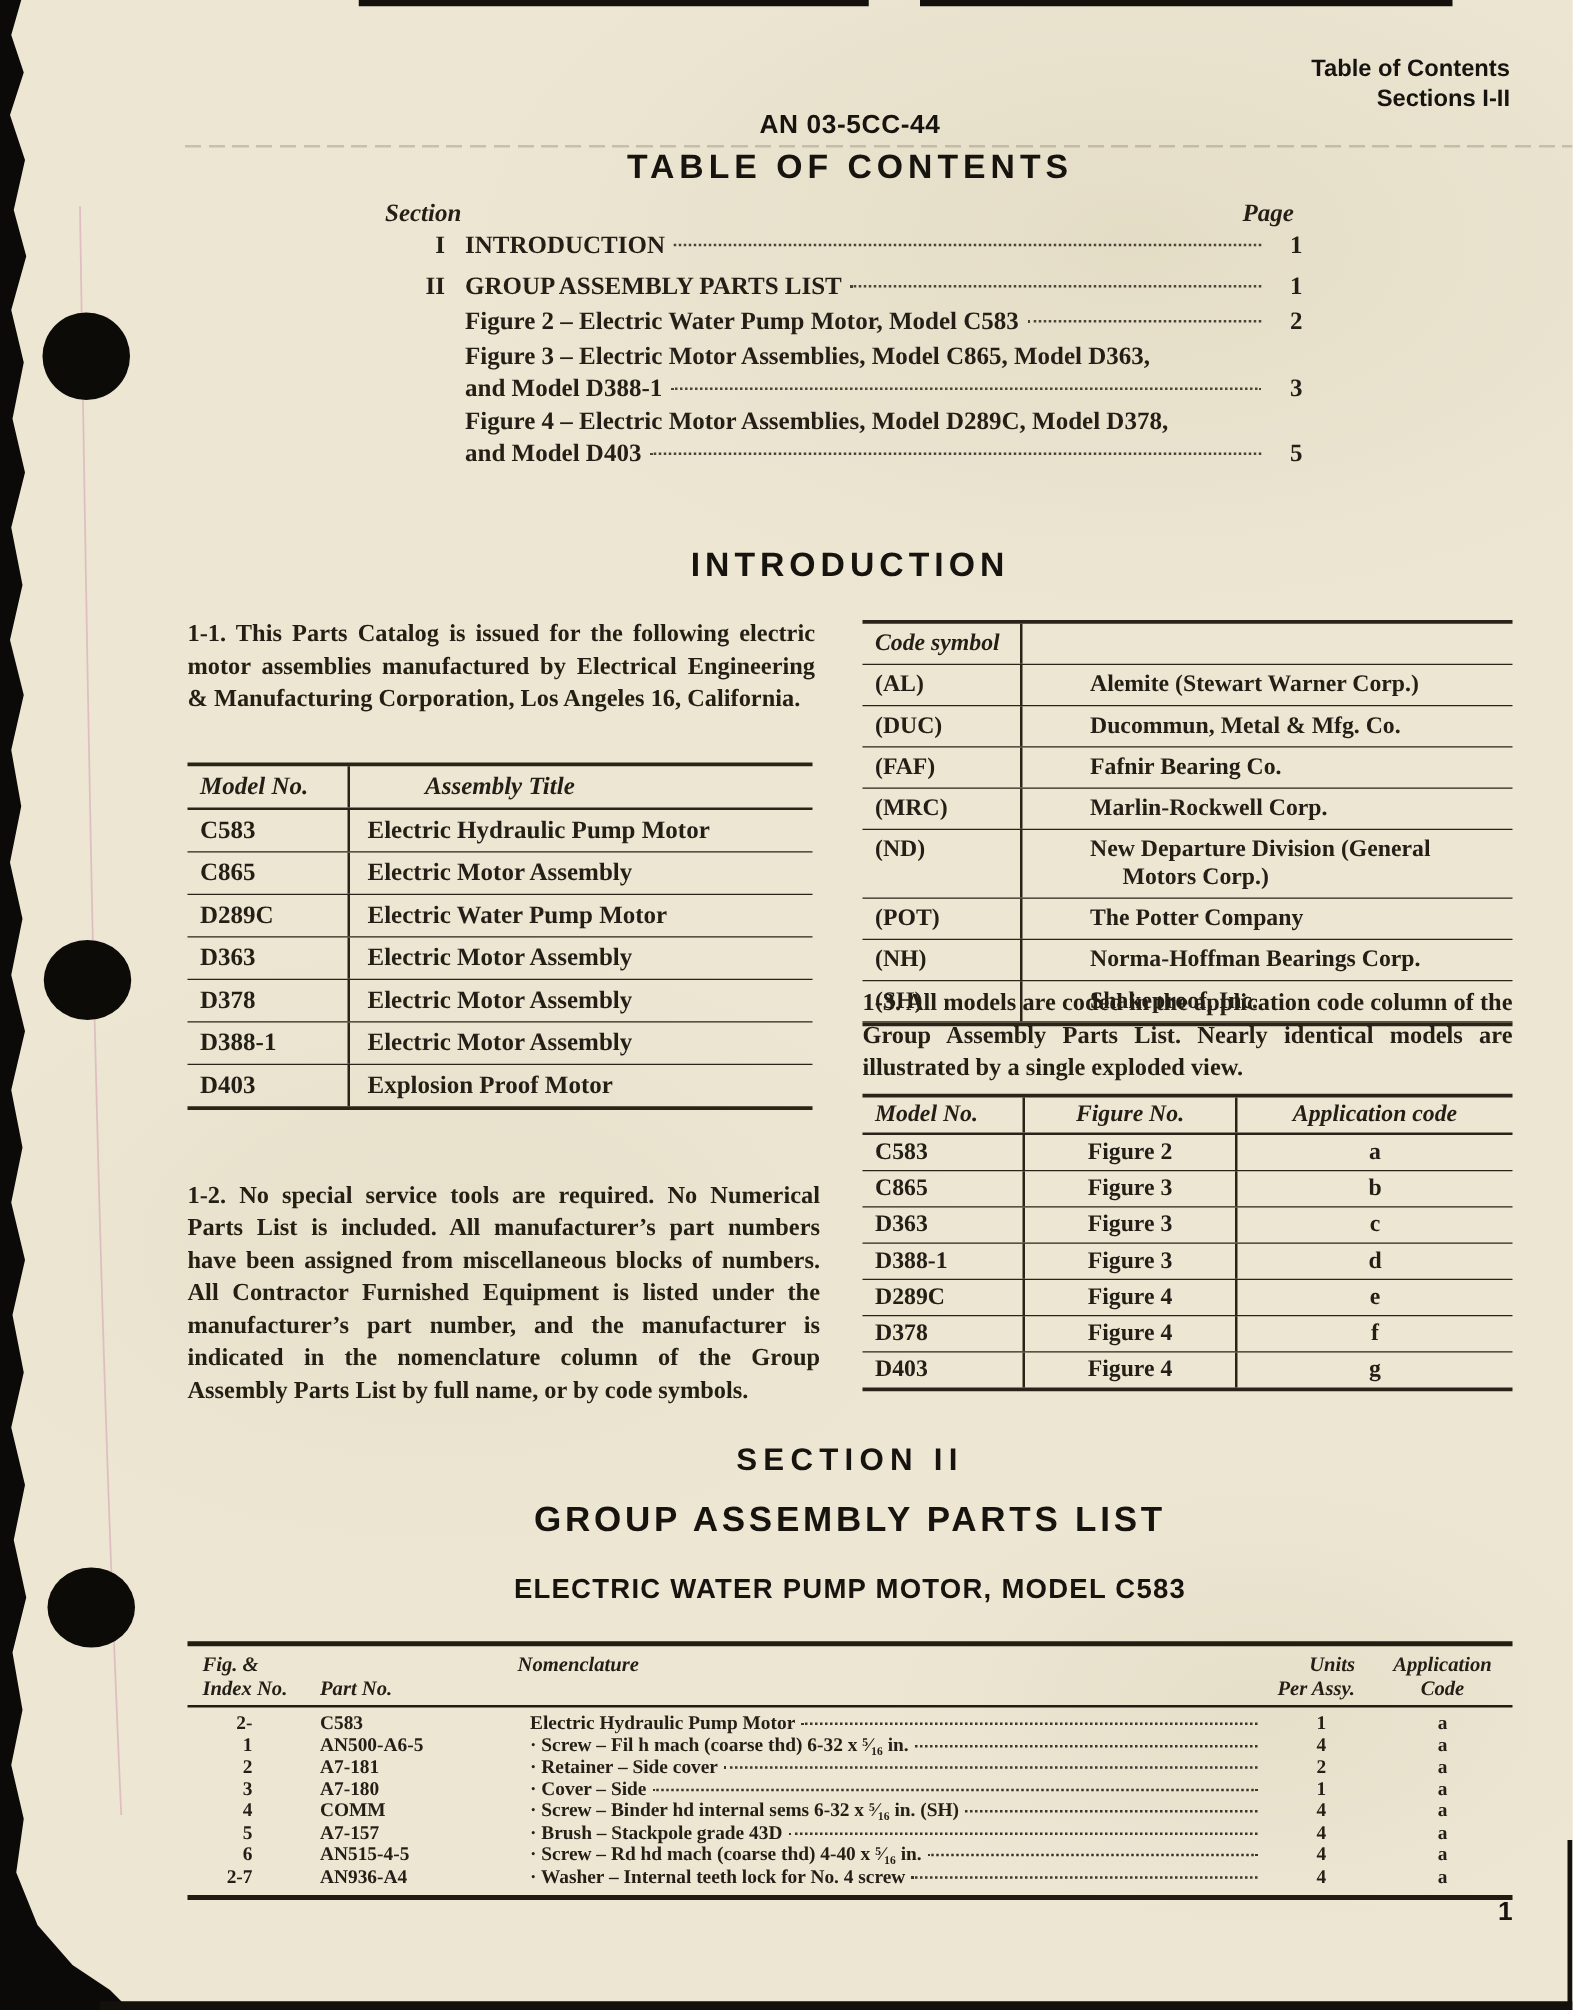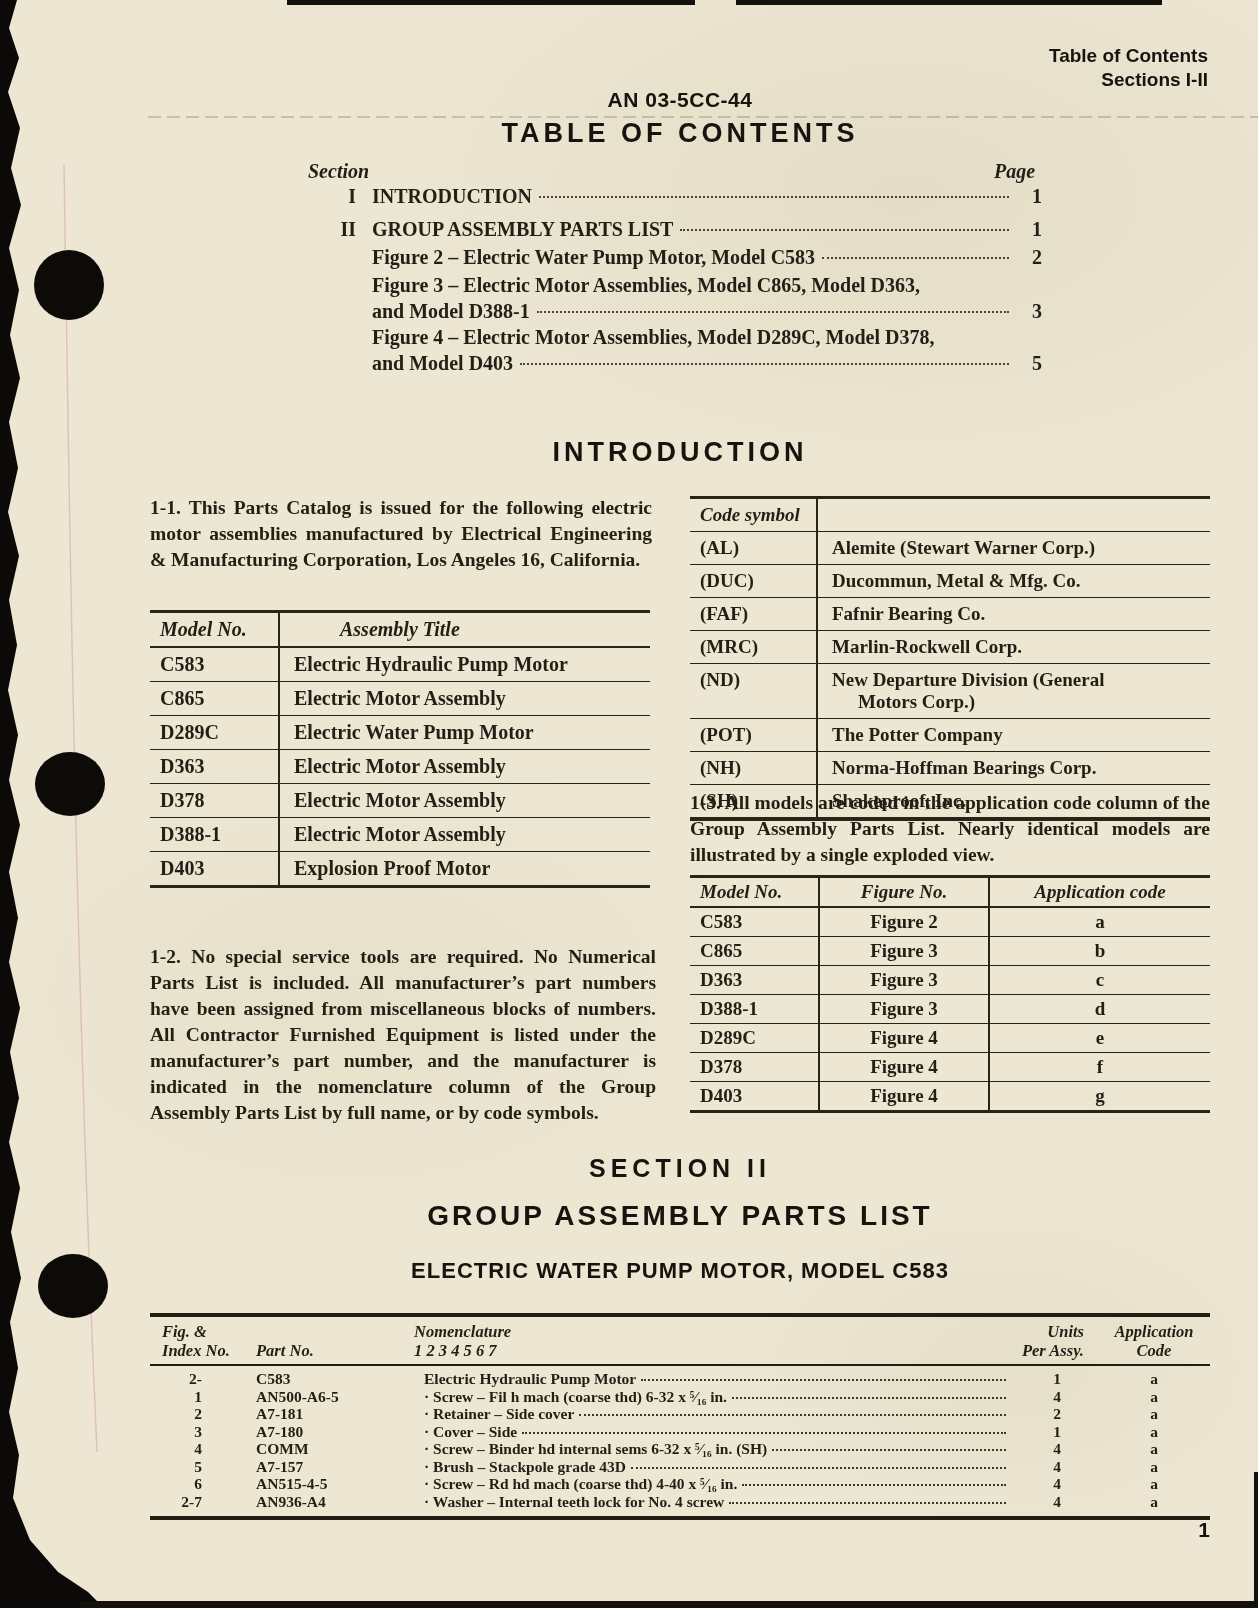--- a/index.html
+++ b/index.html
@@ -52,21 +52,21 @@
   .rtable{border-top:3px solid #2a2418;border-bottom:3px solid #2a2418;font-weight:700;font-size:20px;}
   .rrow{display:flex;border-bottom:1.5px solid #2a2418;align-items:stretch;}
   .rrow:last-child{border-bottom:none;}
   .rhead{border-bottom:2px solid #2a2418;font-style:italic;}
   .c1{flex:none;border-right:2px solid #2a2418;padding:5px 6px 5px 10px;}
   .c2{flex:1;padding:5px 6px 5px 14px;}
   .models{top:610px;left:150px;width:500px;}
   .models .c1{width:112px;}
   .mfr{top:496px;left:690px;width:520px;font-size:19px;}
   .mfr .c1{width:110px;}
-  .mfr .rrow{border-bottom:1.2px solid #2a2418;}
+  .mfr .rrow{border-bottom:1.2px solid #2a2418;gap:40px;}
   .line2{padding-left:26px;}
   .apptab{top:875px;left:690px;width:520px;font-size:19px;}
   .apptab .rrow > div{padding:3px 6px;}
   .a1{flex:none;width:112px;border-right:2px solid #2a2418;padding-left:10px!important;}
   .a2{flex:none;width:156px;border-right:2px solid #2a2418;text-align:center;}
   .a3{flex:1;text-align:center;}
 
   
   .parts{top:1313px;left:150px;width:1060px;border-top:4px solid #221d12;border-bottom:4px solid #221d12;}
   .pgrid{display:grid;grid-template-columns:92px 172px 1fr 82px 112px;}
@@ -298,21 +298,20 @@
 
   <div class="abs parts">
     <div class="pgrid phead">
       <div class="ph-fig">
         <div>Fig. &amp;</div>
         <div>Index No.</div>
       </div>
       <div class="ph-part">Part No.</div>
       <div class="ph-nom">
         <div>Nomenclature</div>
-        <div>1 2 3 4 5 6 7</div>
       </div>
       <div class="ph-units">
         <div>Units</div>
         <div>Per Assy.</div>
       </div>
       <div class="ph-app">
         <div>Application</div>
         <div>Code</div>
       </div>
     </div>

